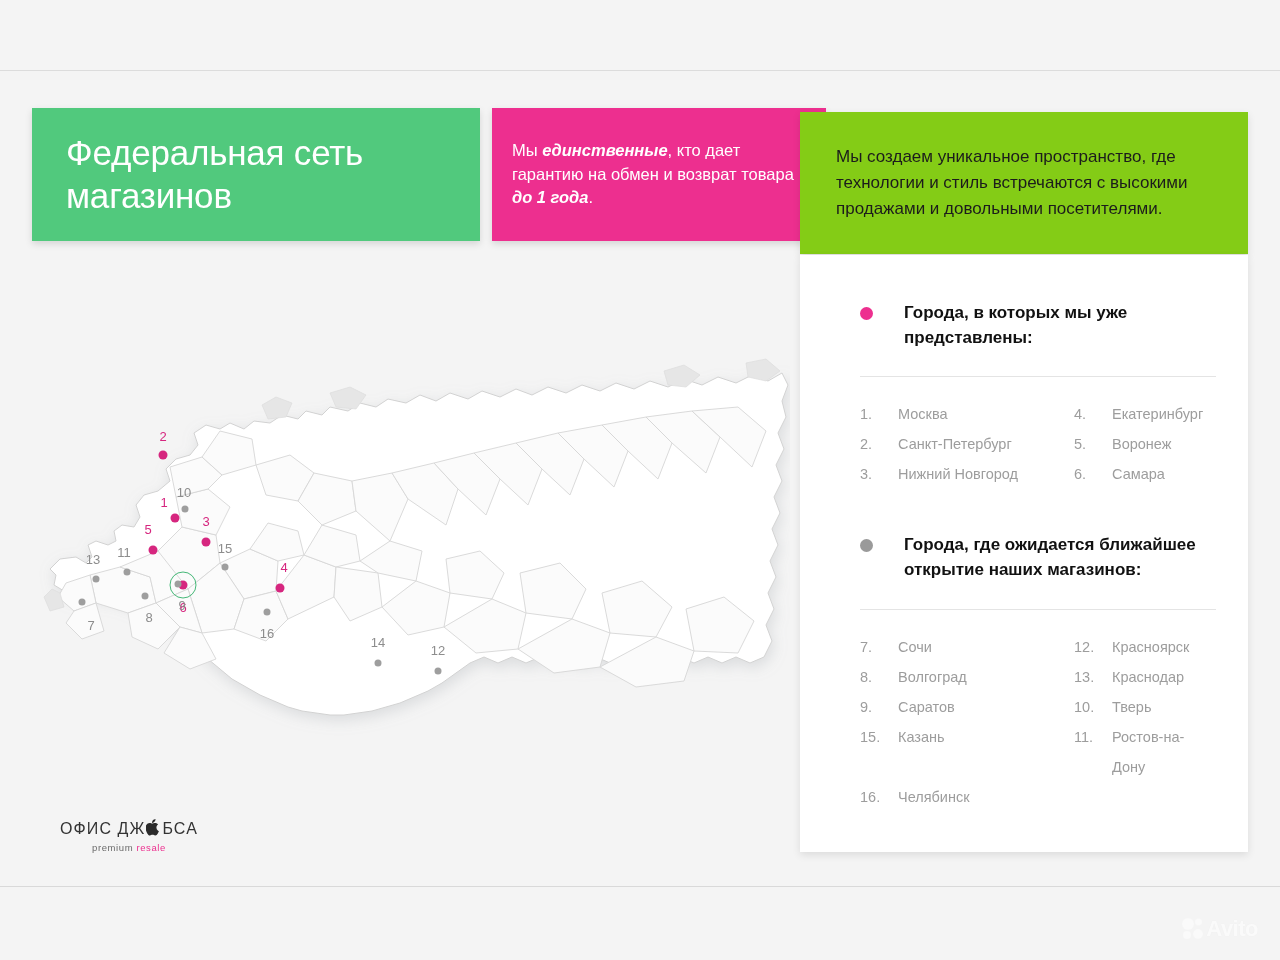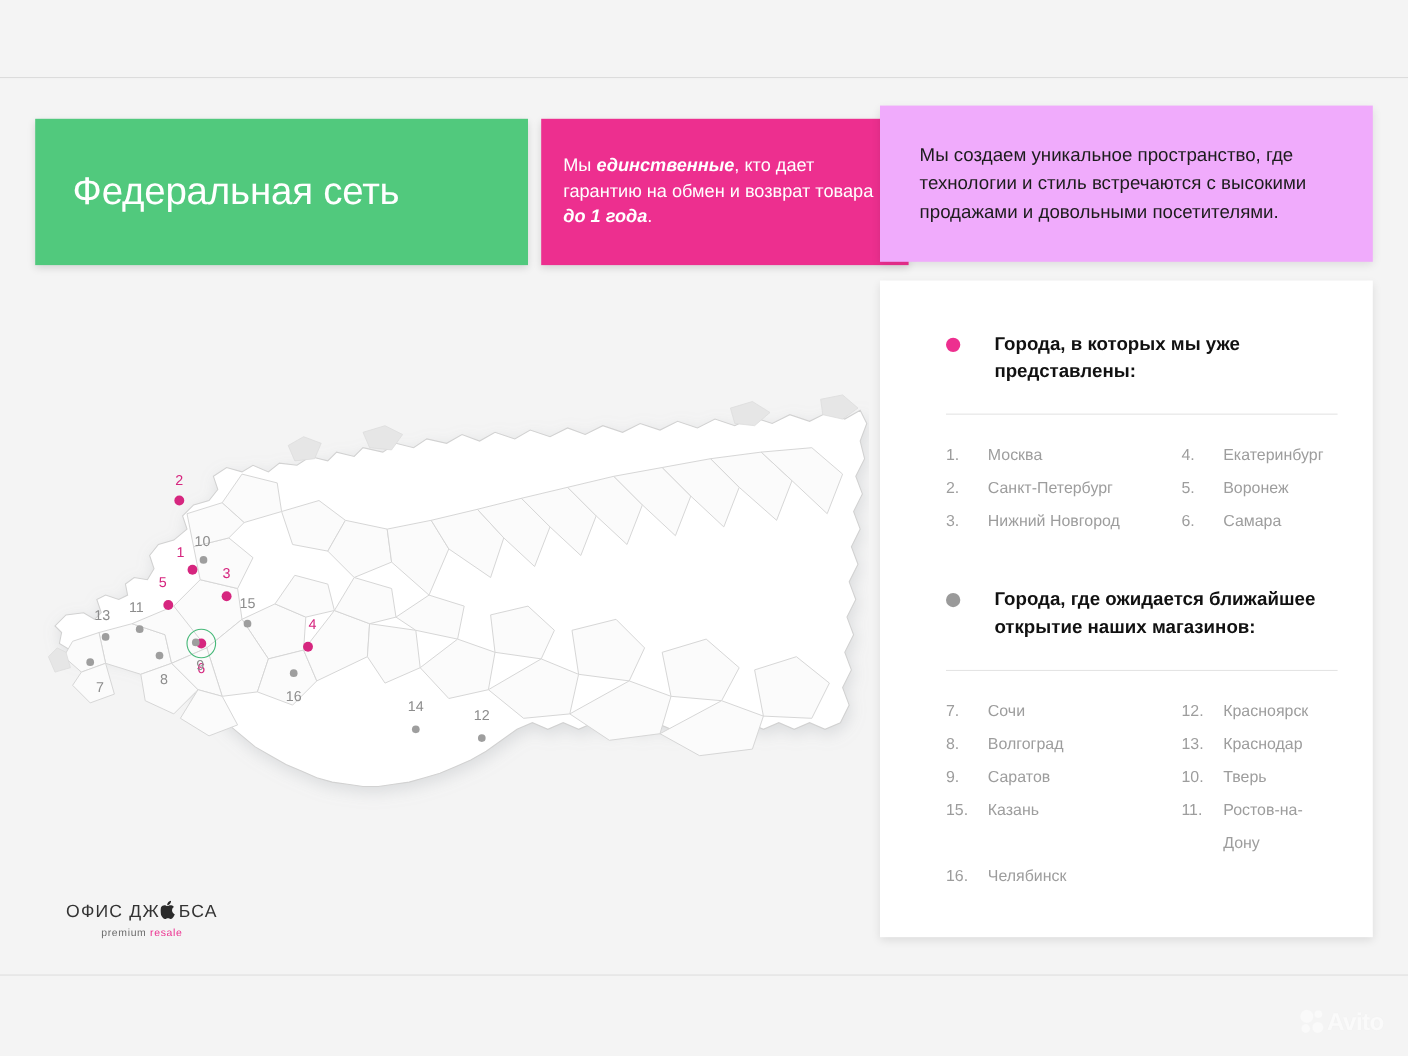--- a/index.html
+++ b/index.html
@@ -39,22 +39,22 @@
     display:flex;align-items:center;
   }
   .pink-card p{
     margin:0;padding:0 16px 0 20px;
     color:#fff;font-size:16.5px;line-height:1.42;font-weight:400;
   }
   .pink-card i{font-style:italic;font-weight:700;}
 
   
   .intro-card{
-    position:absolute;left:800px;top:96px;width:448px;height:142px;
-    background:#f0abfc;
+    position:absolute;left:800px;top:112px;width:448px;height:142px;
+    background:#84cc16;
     box-shadow:0 3px 8px rgba(0,0,0,.10);
     display:flex;align-items:center;
   }
   .intro-card p{
     margin:0;padding:0 26px 0 36px;
     color:#1c1c1c;font-size:17px;line-height:1.52;font-weight:400;
   }
 
   
   .legend-card{
@@ -135,20 +135,21 @@
 <body>
 
 <div class="page">
 
   <div class="band-upper"></div>
   <div class="divider-top"></div>
 
   <div class="green-card">
     <h1>
       <span>Федеральная сеть</span><br>
+      <span>магазинов</span>
     </h1>
   </div>
 
   <div class="pink-card">
     <p><span>Мы </span><i>единственные</i><span>, кто дает гарантию на обмен и возврат товара </span><i>до 1 года</i><span>.</span></p>
   </div>
 
   <div class="intro-card">
     <p>Мы создаем уникальное пространство, где технологии и стиль встречаются с высокими продажами и довольными посетителями.</p>
   </div>

